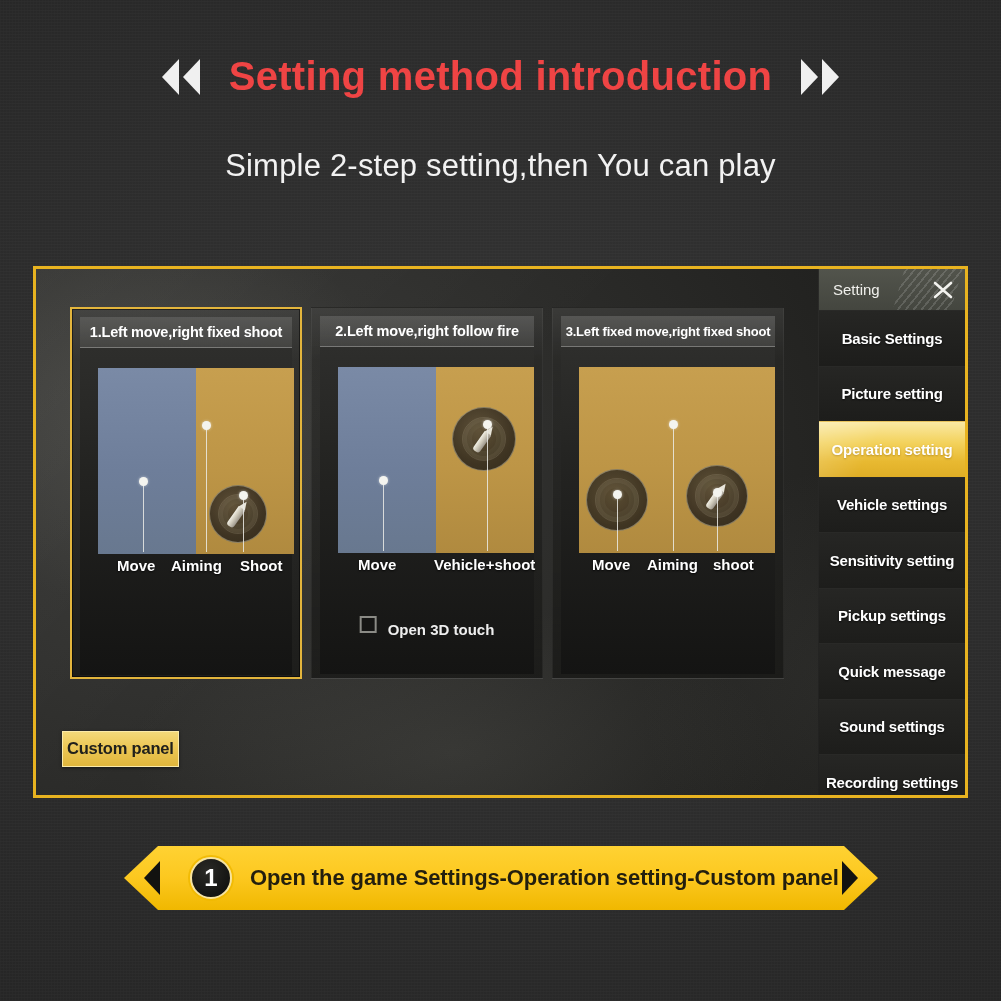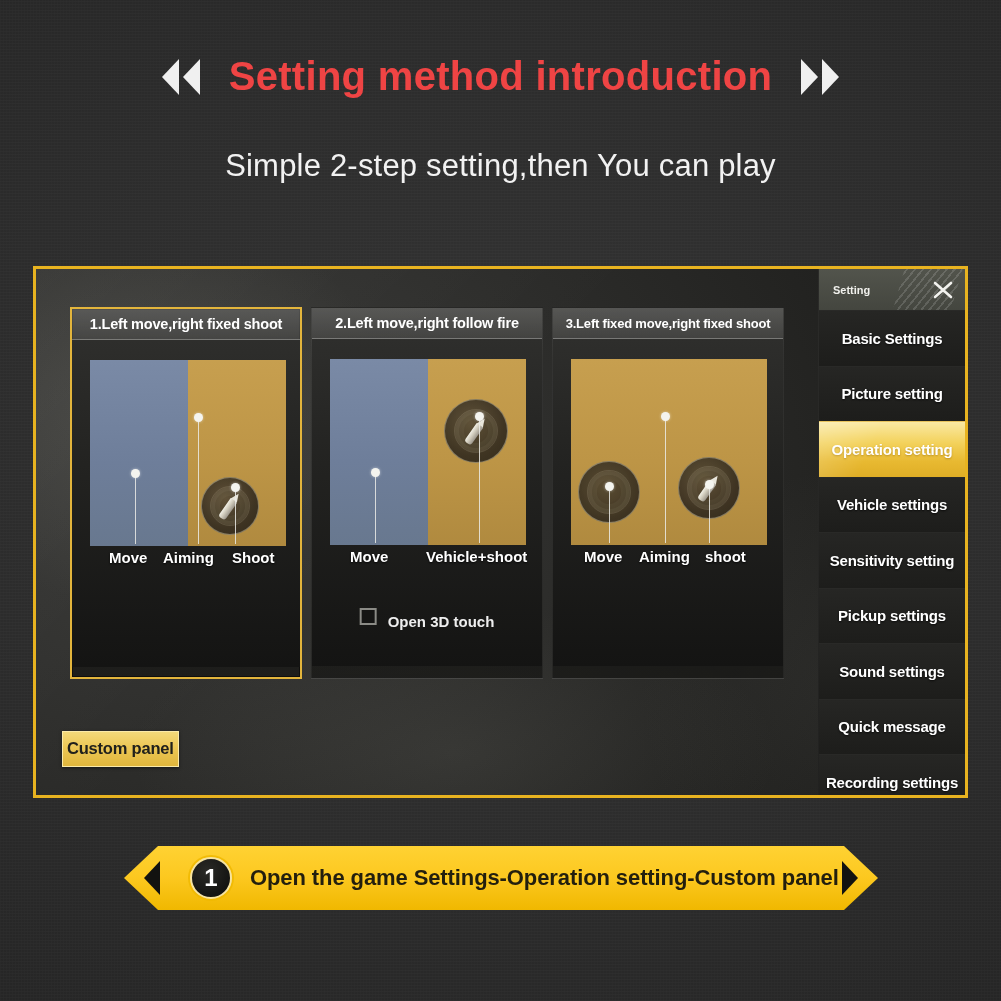--- a/index.html
+++ b/index.html
@@ -98,21 +98,21 @@
     top: 38px;
     display: flex;
     gap: 9px;
   }
   .panel {
     width: 232px;
     height: 372px;
     background: linear-gradient(180deg, rgba(70,70,68,.55) 0%, rgba(40,40,38,.6) 14%, rgba(22,22,20,.75) 100%);
     border: 1px solid rgba(255,255,255,.05);
     position: relative;
-    padding: 0;
+    padding: 8px;
   }
   .panel.selected {
     border: 2px solid #e3b53c;
     box-shadow: 0 0 0 1px rgba(0,0,0,.5) inset;
   }
   .panel-title {
     height: 31px;
     line-height: 31px;
     text-align: center;
     font-size: 14.5px;
@@ -293,22 +293,22 @@
     top: -12px;
     width: 58px;
     height: 70px;
     background: repeating-linear-gradient(118deg,
         rgba(255,255,255,.14) 0 2px,
         transparent 2px 7px);
     transform: skewX(-16deg);
     pointer-events: none;
   }
   .sb-title {
-    font-size: 11px;
-    font-weight: bold;
+    font-size: 15px;
+    font-weight: normal;
     color: #f0f0ec;
     position: relative;
     z-index: 2;
   }
   .close-x {
     margin-left: auto;
     position: relative;
     z-index: 2;
     line-height: 0;
   }
@@ -511,22 +511,22 @@
           <path d="M4 5 L20 19 M20 5 L4 19" stroke="#f2f2ee" stroke-width="2.6" stroke-linecap="round" fill="none"></path>
         </svg>
       </span>
     </div>
     <div class="sb-item">Basic Settings</div>
     <div class="sb-item">Picture setting</div>
     <div class="sb-item active">Operation setting</div>
     <div class="sb-item">Vehicle settings</div>
     <div class="sb-item">Sensitivity setting</div>
     <div class="sb-item">Pickup settings</div>
+    <div class="sb-item">Quick message</div>
     <div class="sb-item">Sound settings</div>
-    <div class="sb-item">Quick message</div>
     <div class="sb-item">Recording settings</div>
   </div>
 </div>
 
 <div class="banner-wrap">
   <div class="banner">
     <span class="step-badge">1</span>
     <span class="banner-text">Open the game Settings-Operation setting-Custom panel</span>
   </div>
   <span class="arrow-l"></span>

